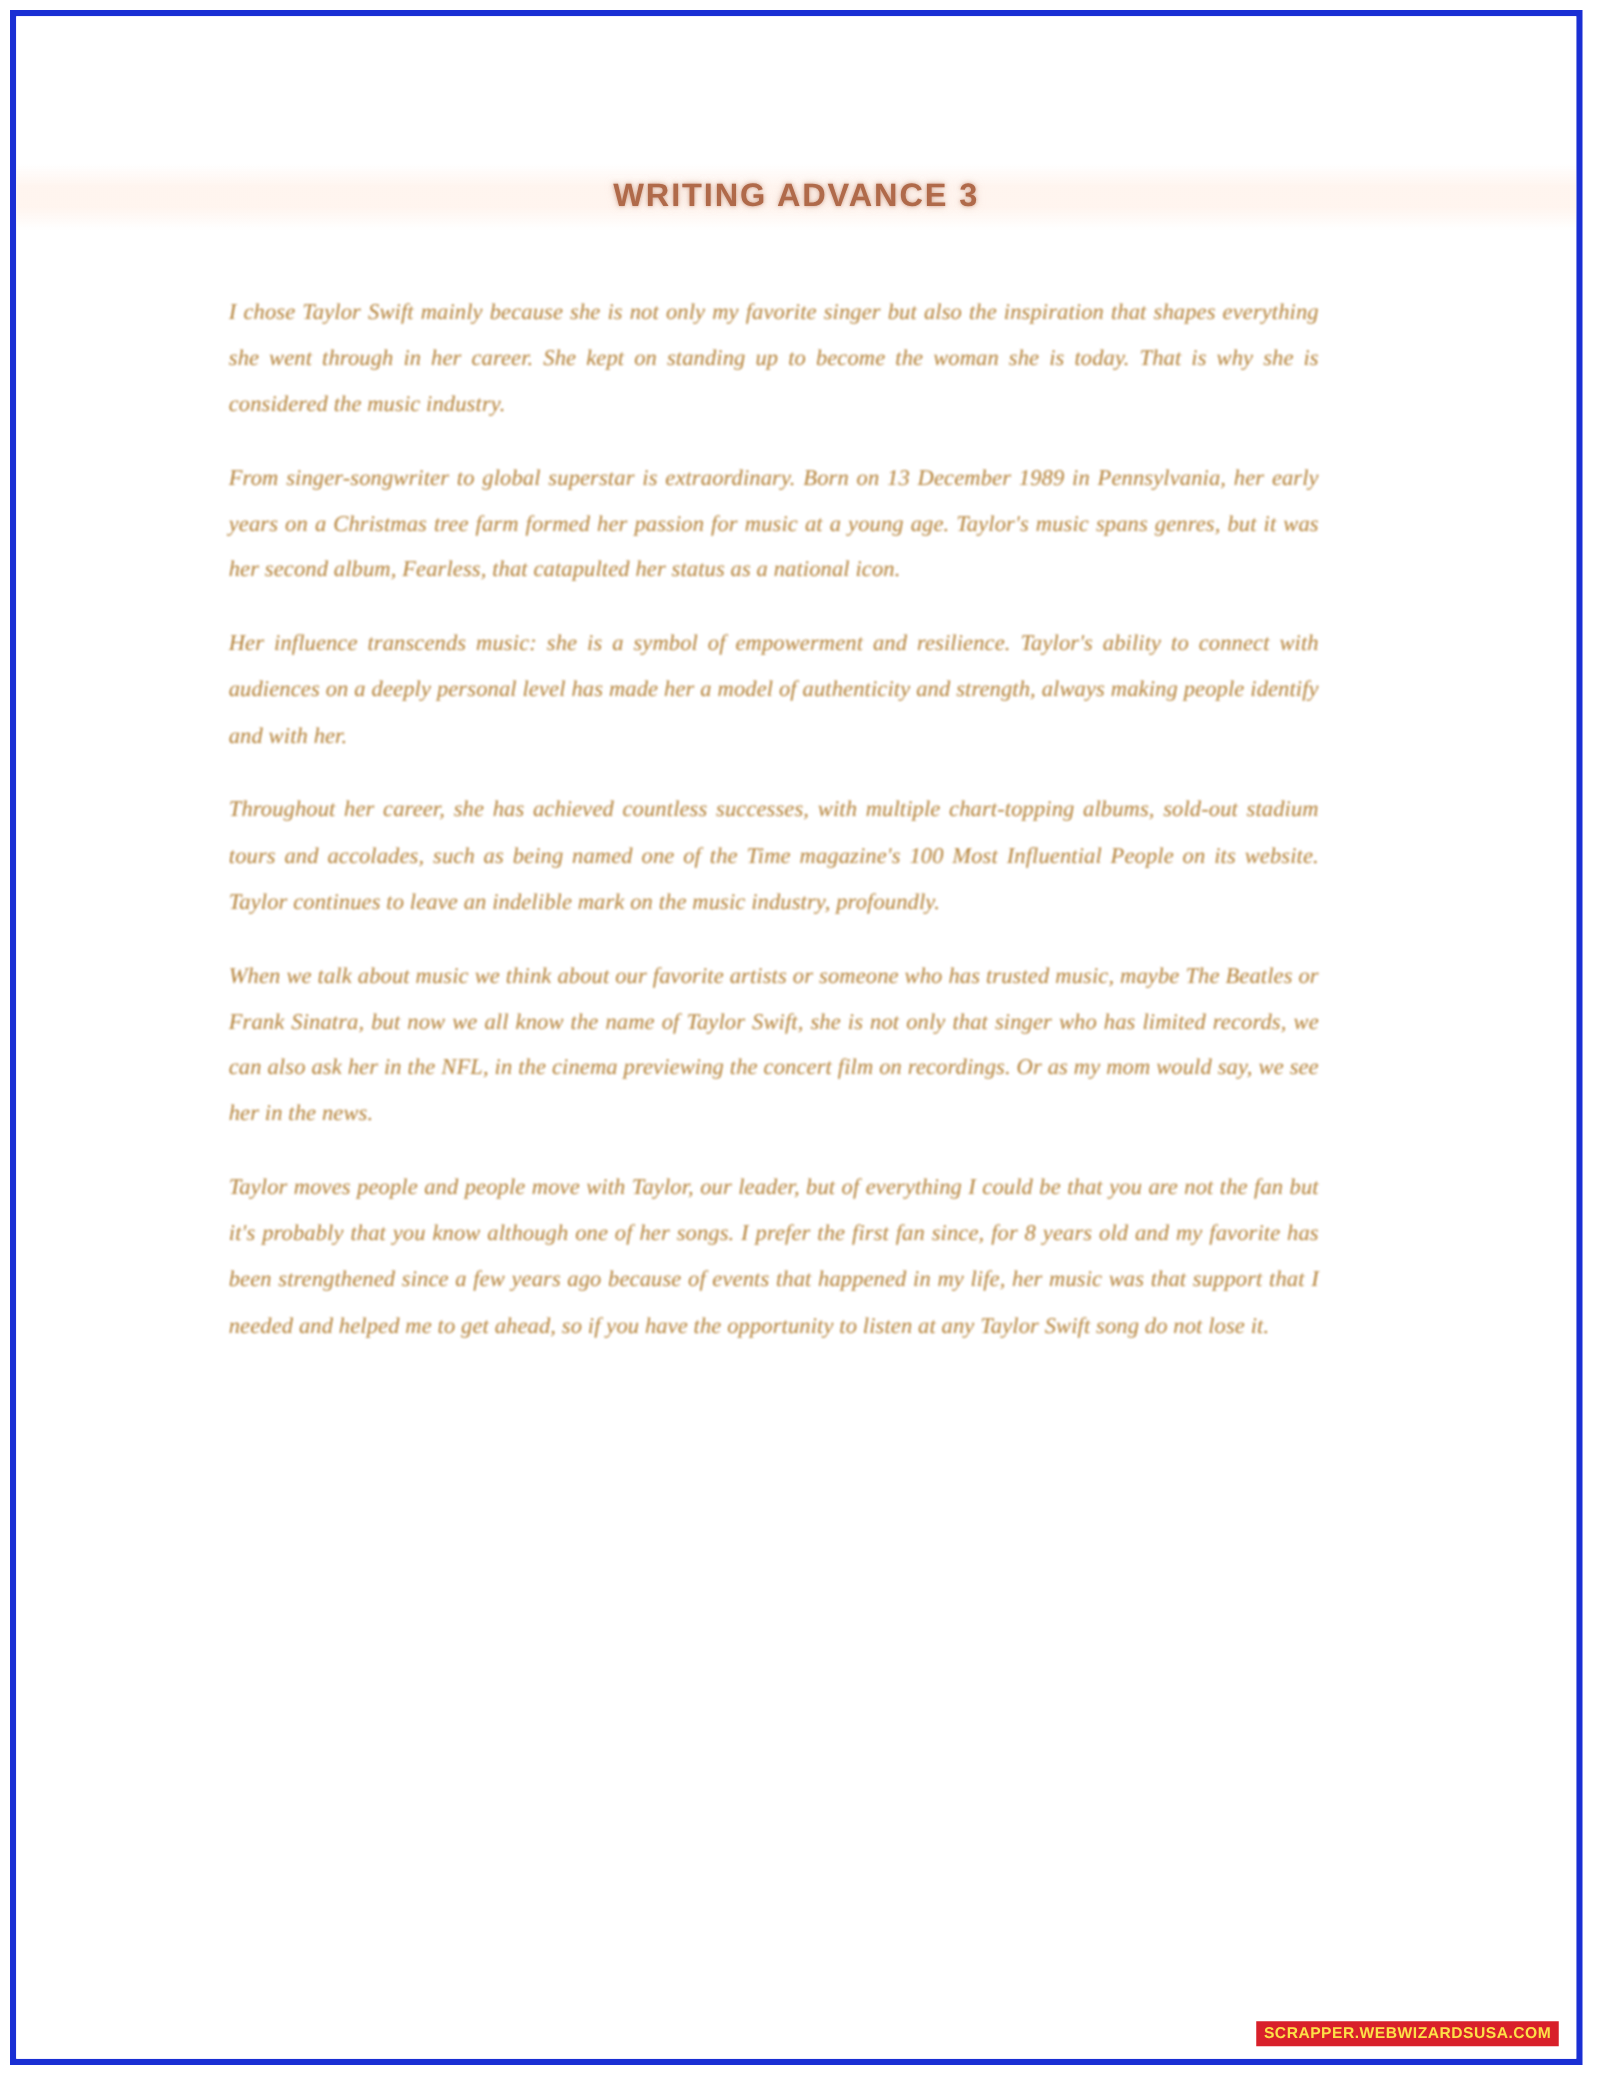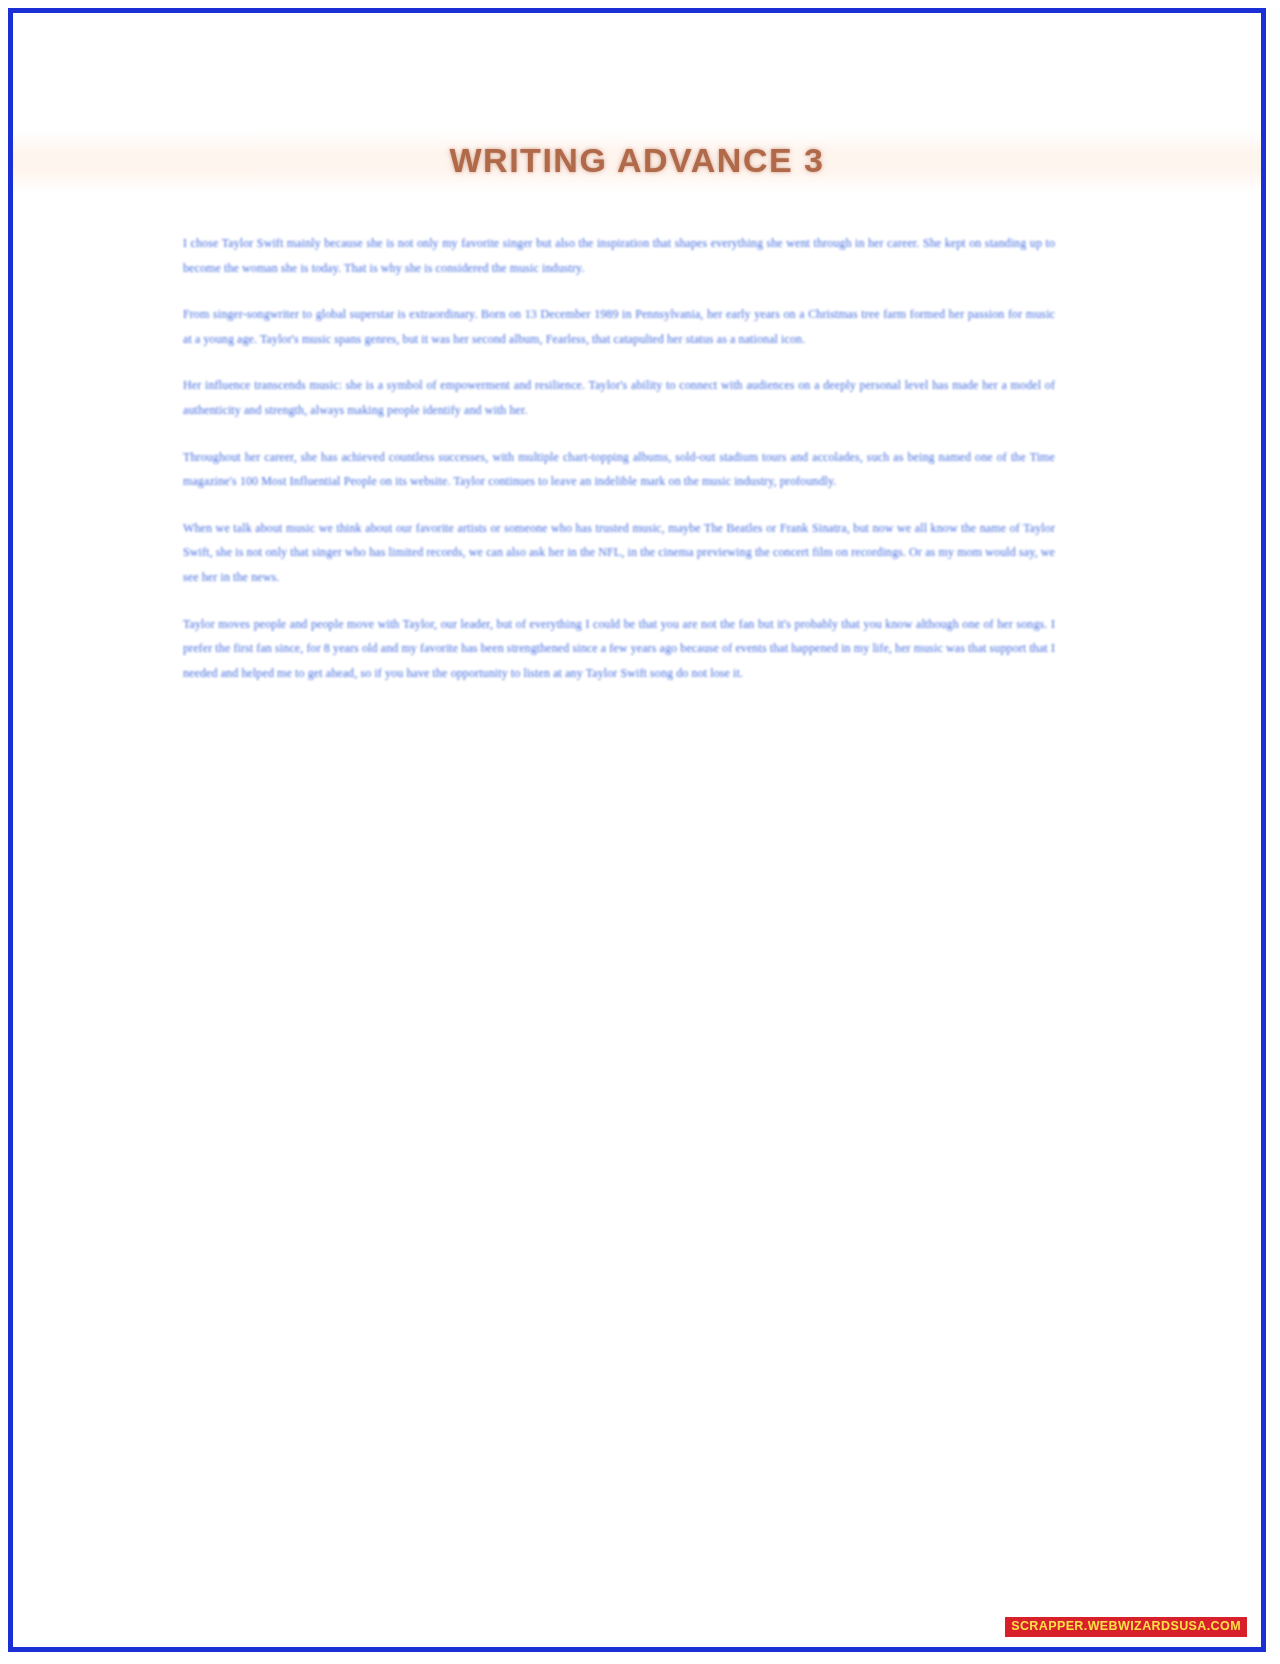--- a/index.html
+++ b/index.html
@@ -34,44 +34,45 @@
   }
   .doc-title {
     position: absolute;
     top: 122;
     left: 0;
     right: 0;
     text-align: center;
     margin-top: 118px;
     font-family: "Liberation Sans", sans-serif;
     font-weight: bold;
-    font-size: 34px;
+    font-size: 26px;
     letter-spacing: 1.5px;
     color: #b06a4a;
     text-shadow: 0 0 3px rgba(176,106,74,0.55), 0 0 7px rgba(220,180,160,0.6);
     filter: blur(0.6px);
     background: linear-gradient(to bottom, rgba(255,250,247,0) 0%, rgba(255,243,236,0.85) 35%, rgba(255,243,236,0.85) 65%, rgba(255,250,247,0) 100%);
     padding: 10px 0 12px 0;
     user-select: none;
   }
   .body-col {
     position: absolute;
     left: 170px;
     top: 218px;
     width: 872px;
   }
   .para {
     text-align: justify;
-    font-size: 12px;
+    font-size: 18px;
     line-height: 2.05;
-    color: #1d4ed8;
+    color: #a16207;
     margin: 0 0 22px 0;
     filter: blur(0.85px);
     opacity: 0.82;
     letter-spacing: 0.1px;
+    font-style: italic;
     -webkit-font-smoothing: none;
   }
   .para:last-child { margin-bottom: 0; }
   .watermark {
     position: absolute;
     right: 14px;
     bottom: 10px;
     background: #d8202a;
     color: #fde047;
     font-family: "Liberation Sans", sans-serif;

